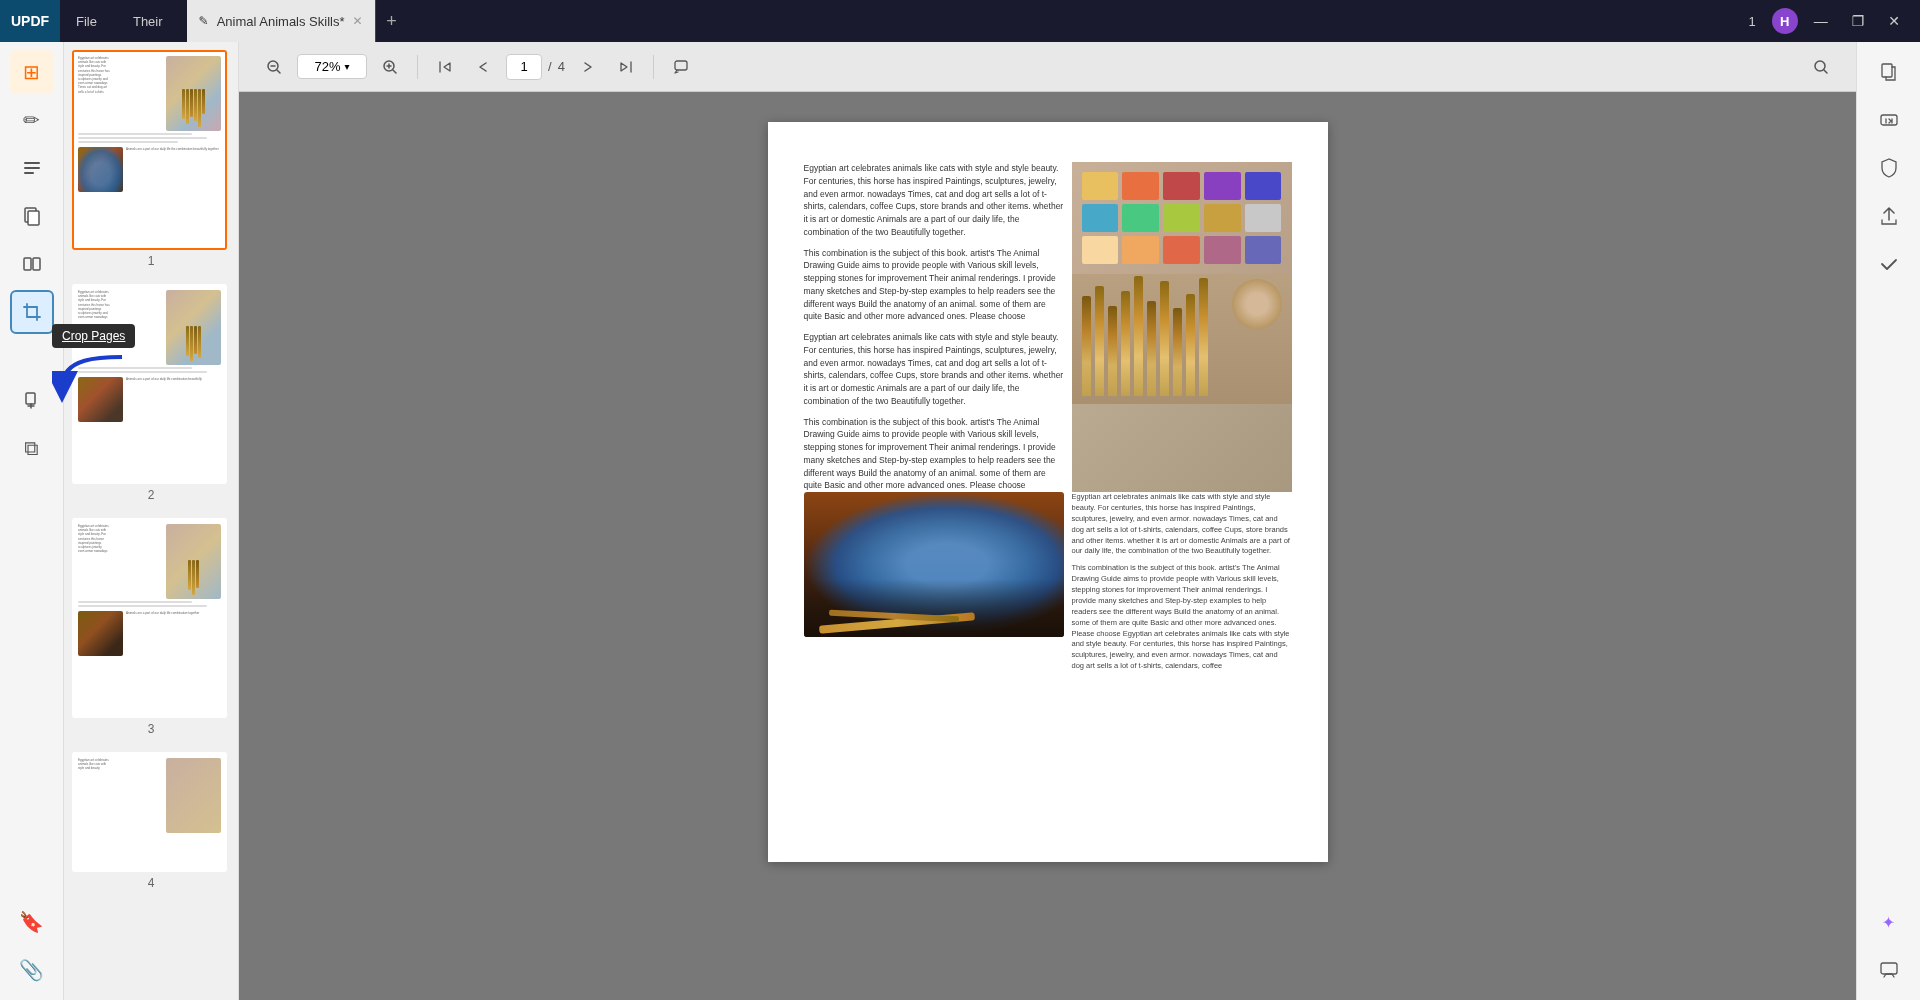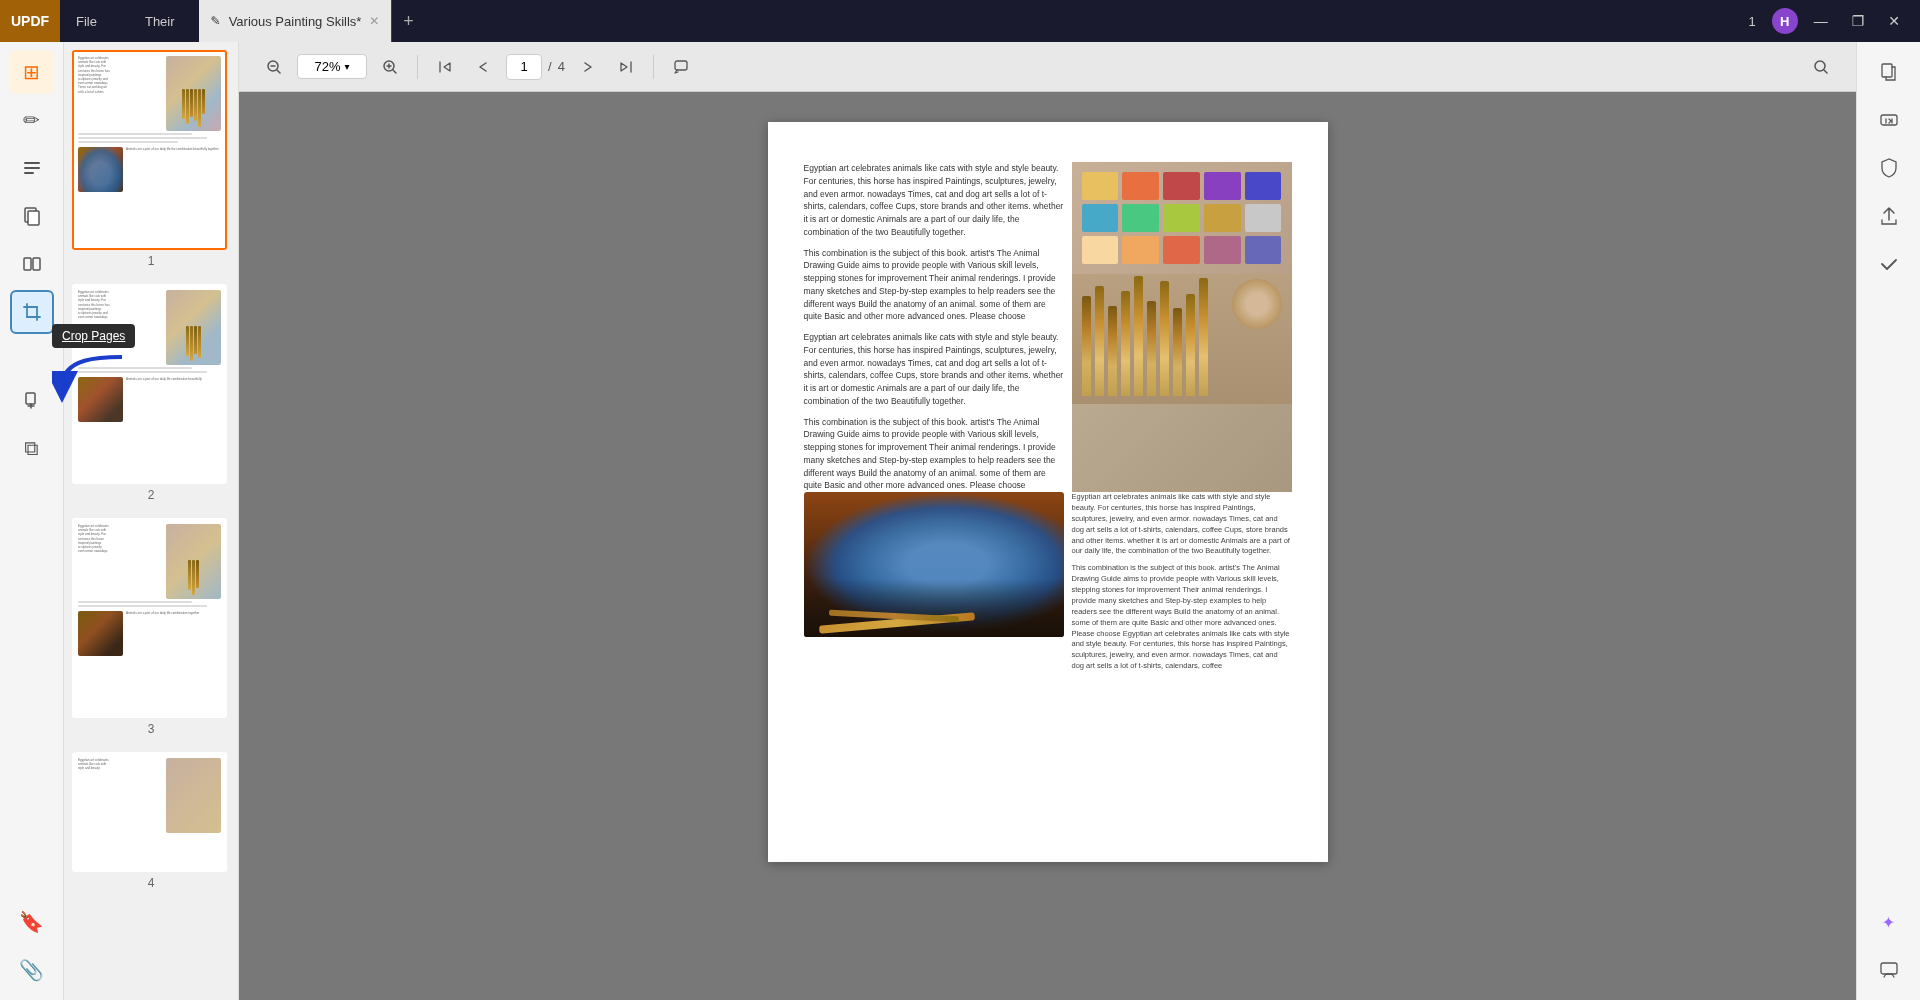--- a/index.html
+++ b/index.html
@@ -2,23 +2,23 @@
 <html><head>
   <meta charset="utf-8">
   <style>
     * { margin: 0; padding: 0; box-sizing: border-box; }
     body { width: 1920px; height: 1000px; background: #f0f0f0; font-family: -apple-system, BlinkMacSystemFont, 'Segoe UI', sans-serif; overflow: hidden; display: flex; flex-direction: column; }
 
     
     .title-bar {
       height: 42px; background: #1a1a2e; display: flex; align-items: center; padding: 0 0 0 0; flex-shrink: 0;
     }
-    .title-bar-logo { width: 60px; height: 42px; display: flex; align-items: center; justify-content: center; background: #a16207; }
+    .title-bar-logo { width: 60px; height: 42px; display: flex; align-items: center; justify-content: center; background: #0c4a6e; }
     .title-bar-logo span { color: white; font-weight: bold; font-size: 14px; }
-    .title-bar-menu { display: flex; align-items: center; gap: 16px; }
+    .title-bar-menu { display: flex; align-items: center; gap: 4px; }
     .title-bar-menu-item { color: #ccc; font-size: 13px; padding: 0 16px; height: 42px; display: flex; align-items: center; cursor: pointer; }
     .title-bar-tabs { display: flex; align-items: center; margin-left: 8px; }
     .tab-item { height: 42px; background: #2d2d44; color: #ccc; font-size: 13px; padding: 0 12px; display: flex; align-items: center; gap: 8px; cursor: pointer; border-right: 1px solid #444; }
     .tab-item.active { background: #e8e8e8; color: #333; }
     .tab-close { color: #999; font-size: 12px; cursor: pointer; }
     .tab-add { width: 32px; height: 42px; display: flex; align-items: center; justify-content: center; color: #aaa; cursor: pointer; font-size: 18px; }
     .title-bar-right { margin-left: auto; display: flex; align-items: center; gap: 8px; padding-right: 12px; }
     .title-right-btn { color: #ccc; font-size: 14px; cursor: pointer; padding: 4px 8px; }
 
     
@@ -88,21 +88,21 @@
   <div class="title-bar-logo">
     <span>UPDF</span>
   </div>
   <div class="title-bar-menu">
     <div class="title-bar-menu-item">File</div>
     <div class="title-bar-menu-item">Their</div>
   </div>
   <div class="title-bar-tabs">
     <div class="tab-item active">
       <span style="font-size:12px;">✎</span>
-      <span>Various Painting Skills*</span>
+      <span>Animal Animals Skills*</span>
       <span class="tab-close">✕</span>
     </div>
     <div class="tab-add">+</div>
   </div>
   <div class="title-bar-right">
     <span class="title-right-btn" style="color:#ccc; font-size:13px;">1</span>
     <span class="title-right-btn" style="background:#8844cc; color:white; width:26px; height:26px; border-radius:50%; display:flex; align-items:center; justify-content:center; font-size:13px; font-weight:bold;">H</span>
     <span class="title-right-btn">—</span>
     <span class="title-right-btn">❐</span>
     <span class="title-right-btn">✕</span>

